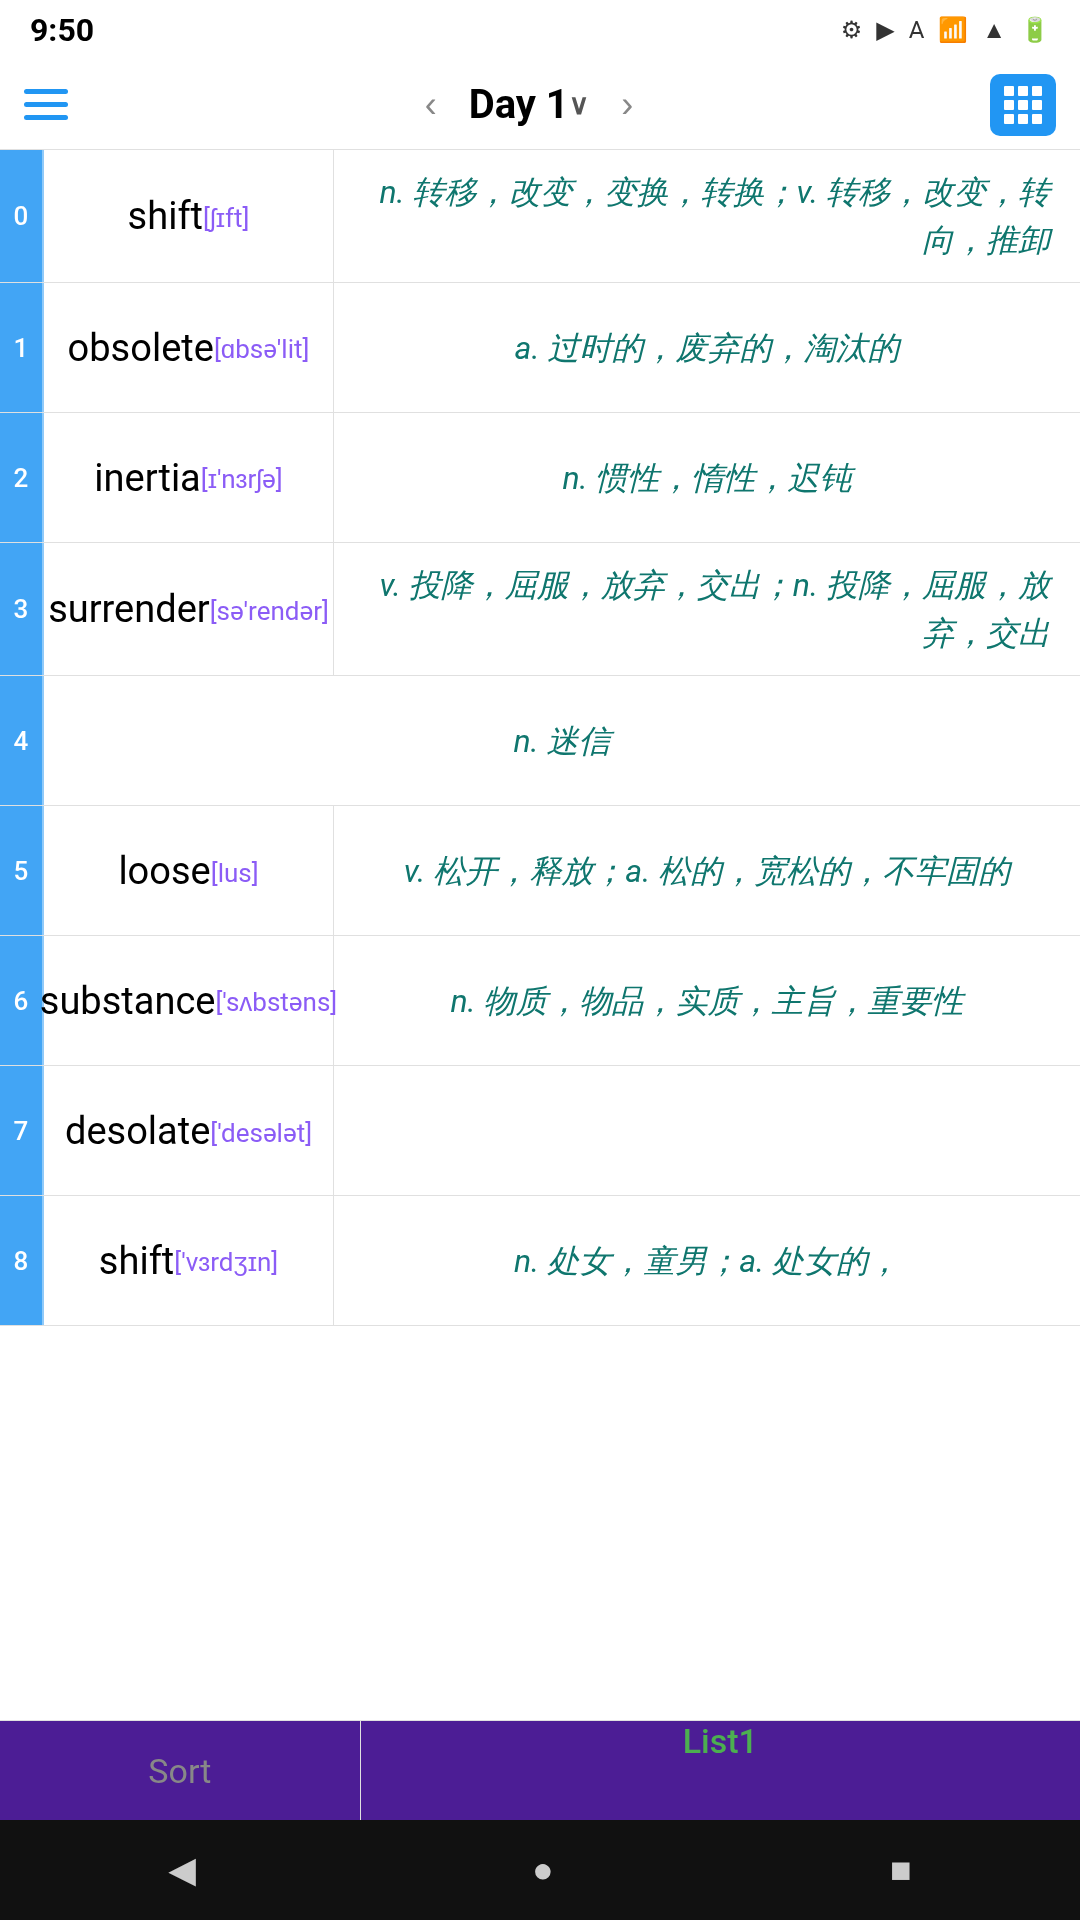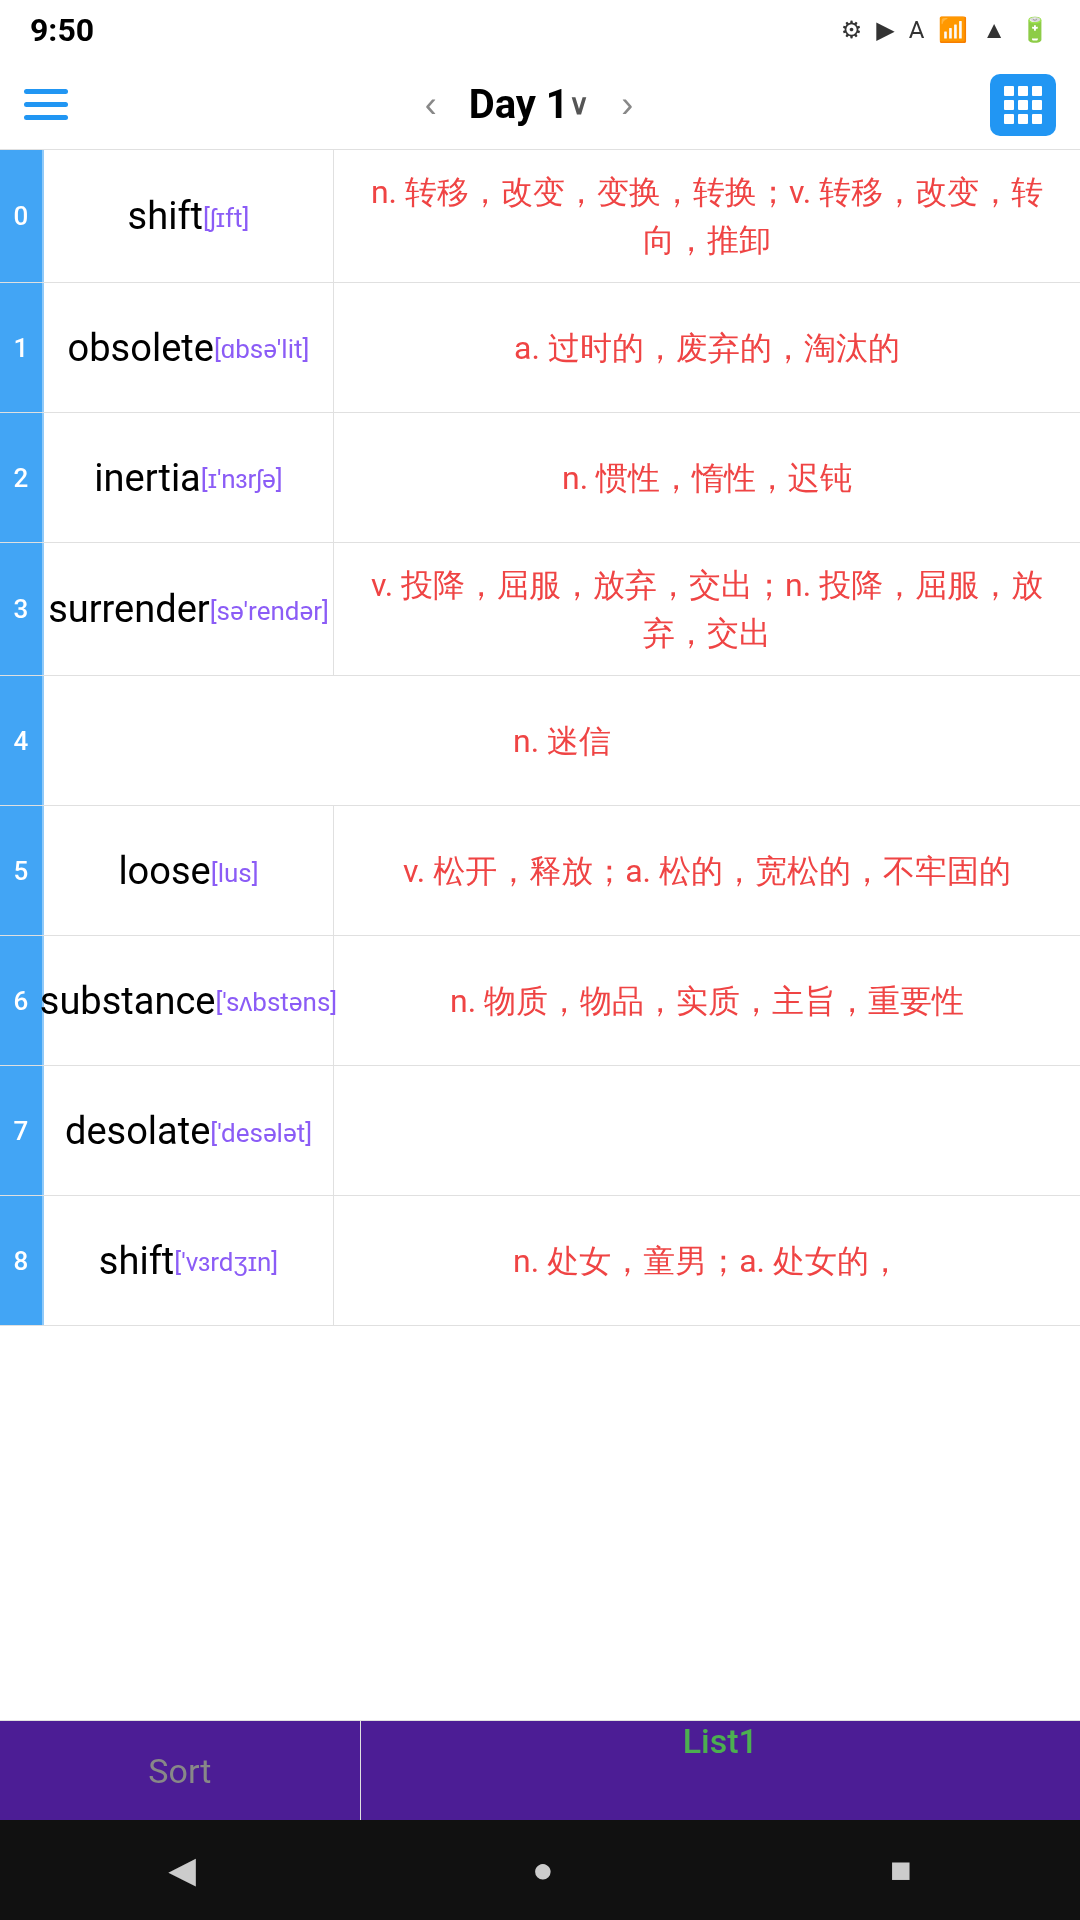--- a/index.html
+++ b/index.html
@@ -166,23 +166,24 @@
 
     .definition-cell {
       flex: 1;
       display: flex;
       align-items: center;
       justify-content: center;
       padding: 18px 30px;
     }
     .definition-text {
       font-size: 32px;
-      color: #ef4444;
+      color: #0f766e;
       line-height: 1.5;
-      text-align: center;
+      text-align: right;
+      font-style: italic;
     }
 
     
     .bottom-tab-bar {
       height: 100px;
       display: flex;
       border-top: 1px solid #e0e0e0;
       background: #4c1d95;
       flex-shrink: 0;
     }

